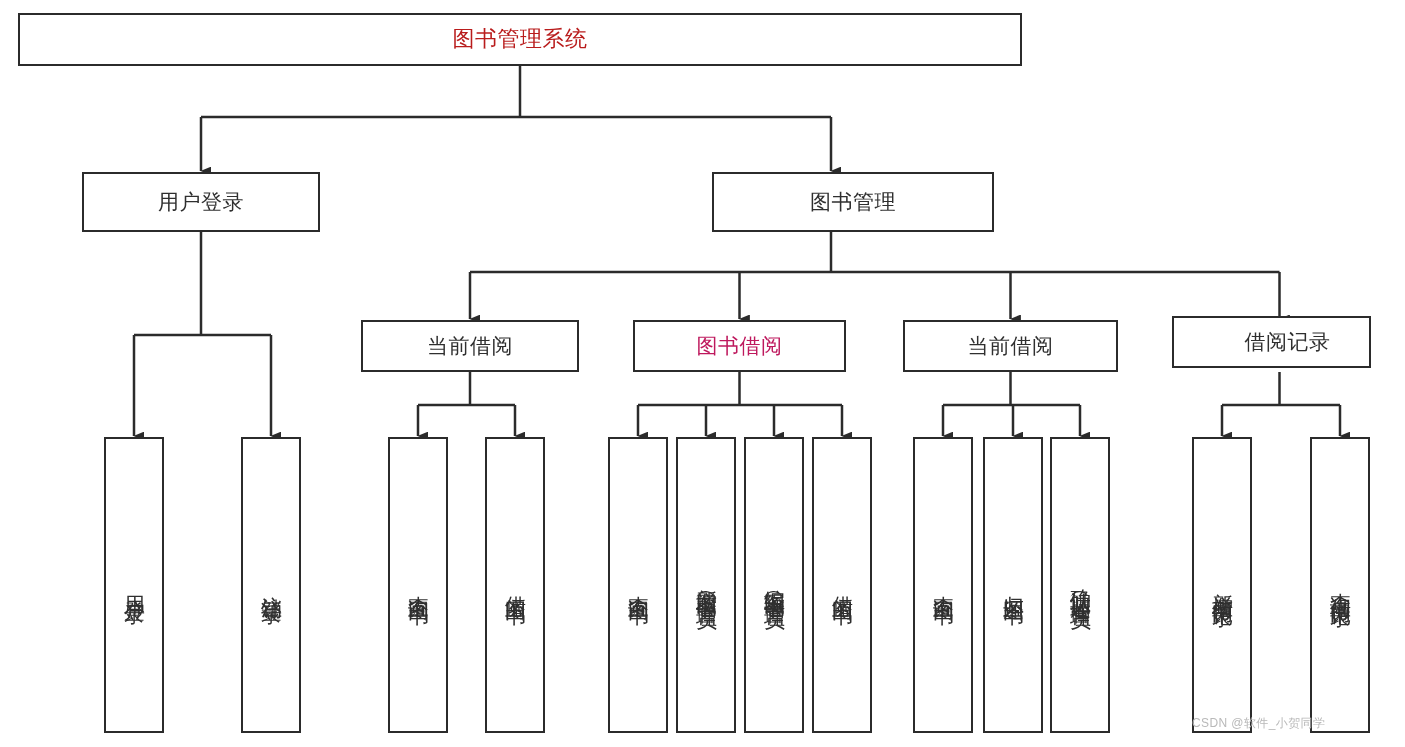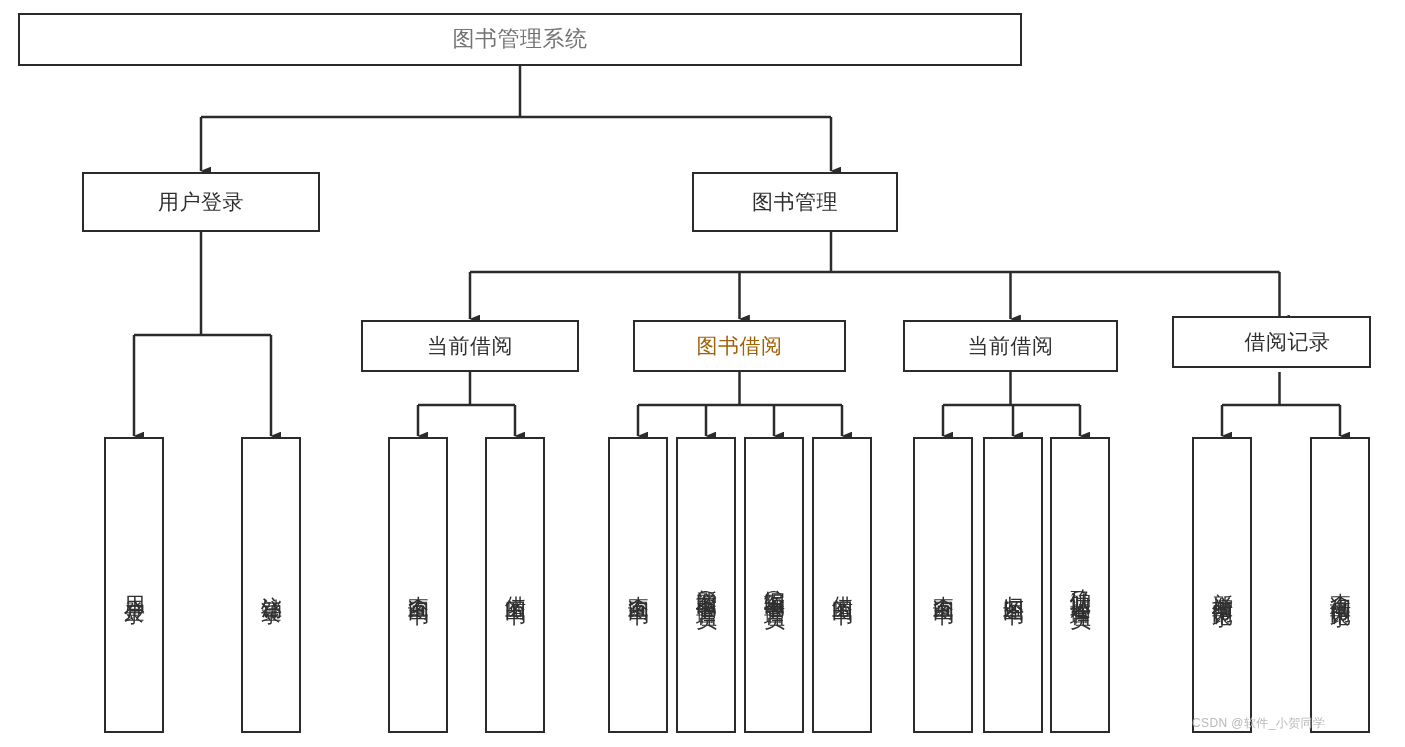--- a/index.html
+++ b/index.html
@@ -107,33 +107,33 @@
         <line x1="1080" y1="405" x2="1080" y2="436" stroke="#2b2b2b" stroke-width="2.5" marker-end="url(#arrowhead)"></line>
         <line x1="1279.5" y1="372" x2="1279.5" y2="405" stroke="#2b2b2b" stroke-width="2.5"></line>
         <line x1="1222" y1="405" x2="1340" y2="405" stroke="#2b2b2b" stroke-width="2.5"></line>
         <line x1="1222" y1="405" x2="1222" y2="436" stroke="#2b2b2b" stroke-width="2.5" marker-end="url(#arrowhead)"></line>
         <line x1="1340" y1="405" x2="1340" y2="436" stroke="#2b2b2b" stroke-width="2.5" marker-end="url(#arrowhead)"></line>
       </g>
   </svg>
 
   <div id="node-layer">
       <div class="node horizontal root" style="left: 18px; top: 13px; width: 1004px; height: 53px; border-color: rgb(43, 43, 43);">
-        <span class="node-label" style="color: #737373;">图书管理系统</span>
+        <span class="node-label" style="color: #b91c1c;">图书管理系统</span>
       </div>
       <div class="node horizontal" style="left: 82px; top: 172px; width: 238px; height: 60px; border-color: rgb(43, 43, 43);">
         <span class="node-label" style="color: rgb(47, 47, 47);">用户登录</span>
       </div>
-      <div class="node horizontal" style="left: 692px; top: 172px; width: 206px; height: 60px; border-color: rgb(43, 43, 43);">
+      <div class="node horizontal" style="left: 712px; top: 172px; width: 282px; height: 60px; border-color: rgb(43, 43, 43);">
         <span class="node-label" style="color: rgb(47, 47, 47);">图书管理</span>
       </div>
       <div class="node horizontal" style="left: 361px; top: 320px; width: 218px; height: 52px; border-color: rgb(43, 43, 43);">
         <span class="node-label" style="color: rgb(47, 47, 47);">当前借阅</span>
       </div>
       <div class="node horizontal" style="left: 633px; top: 320px; width: 213px; height: 52px; border-color: rgb(43, 43, 43);">
-        <span class="node-label" style="color: #a16207;">图书借阅</span>
+        <span class="node-label" style="color: #be185d;">图书借阅</span>
       </div>
       <div class="node horizontal" style="left: 903px; top: 320px; width: 215px; height: 52px; border-color: rgb(43, 43, 43);">
         <span class="node-label" style="color: rgb(47, 47, 47);">当前借阅</span>
       </div>
       <div class="node horizontal" style="left: 1172px; top: 316px; width: 199px; height: 52px; border-color: rgb(43, 43, 43); padding-left: 32px;">
         <span class="node-label" style="color: rgb(47, 47, 47);">借阅记录</span>
       </div>
       <div class="node vertical" style="left: 104px; top: 437px; width: 60px; height: 296px; border-color: rgb(43, 43, 43);">
         <span class="node-label" style="color: rgb(47, 47, 47);">用户登录</span>
       </div>

